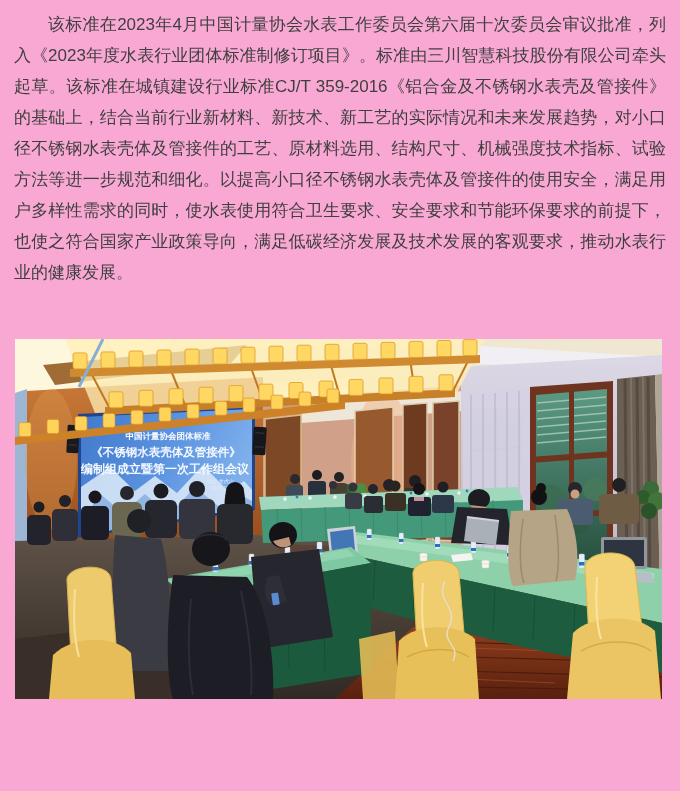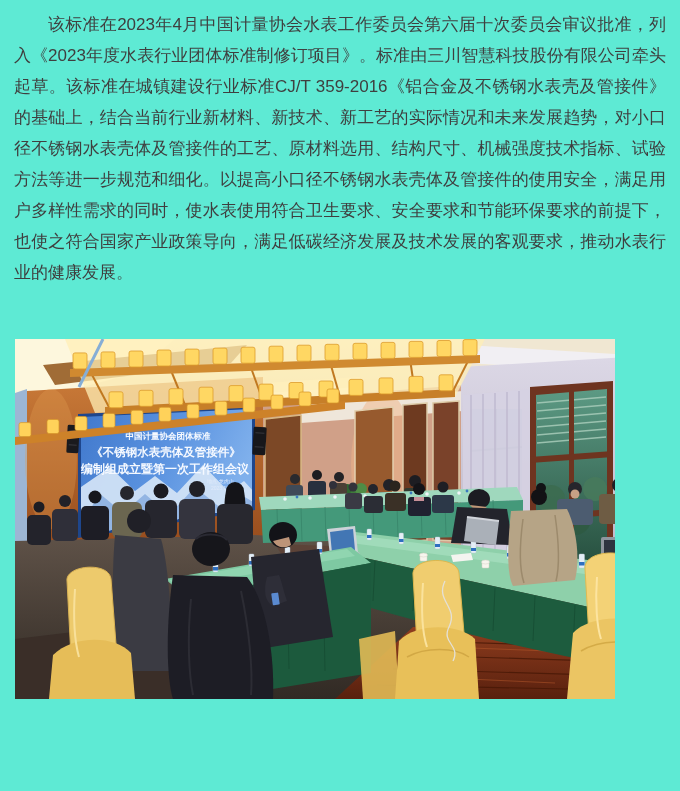--- a/index.html
+++ b/index.html
@@ -8,39 +8,39 @@
     width: 680px;
     height: 791px;
     background: #fbfbfb;
     font-family: "Liberation Sans", "DejaVu Sans", sans-serif;
     overflow: hidden;
   }
   .page {
     position: relative;
     width: 680px;
     height: 791px;
-    background: #5eead4;
+    background: #f9a8d4;
   }
   .article-text {
     position: absolute;
     left: 14px;
     right: 14px;
     top: 9px;
     margin: 0;
     font-size: 17px;
     line-height: 31px;
     color: #3f3f3f;
     text-align: justify;
     text-indent: 2em;
   }
   .photo-figure {
     position: absolute;
     left: 15px;
     top: 339px;
-    width: 600px;
+    width: 647px;
     height: 360px;
     margin: 0;
     overflow: hidden;
   }
   .photo-figure svg { display: block; }
   .lampL { fill:#ffd763; stroke:#dd9c2c; stroke-width:0.8; }
   .lampS { fill:#ffd25a; stroke:#d6952a; stroke-width:0.7; }
   .bottle { fill:#e4eef6; stroke:#b8c8d4; stroke-width:0.4; }
   .bottleband { fill:#2e6fc0; }
   .cup { fill:#f7f5ee; stroke:#d5d0c2; stroke-width:0.5; }

